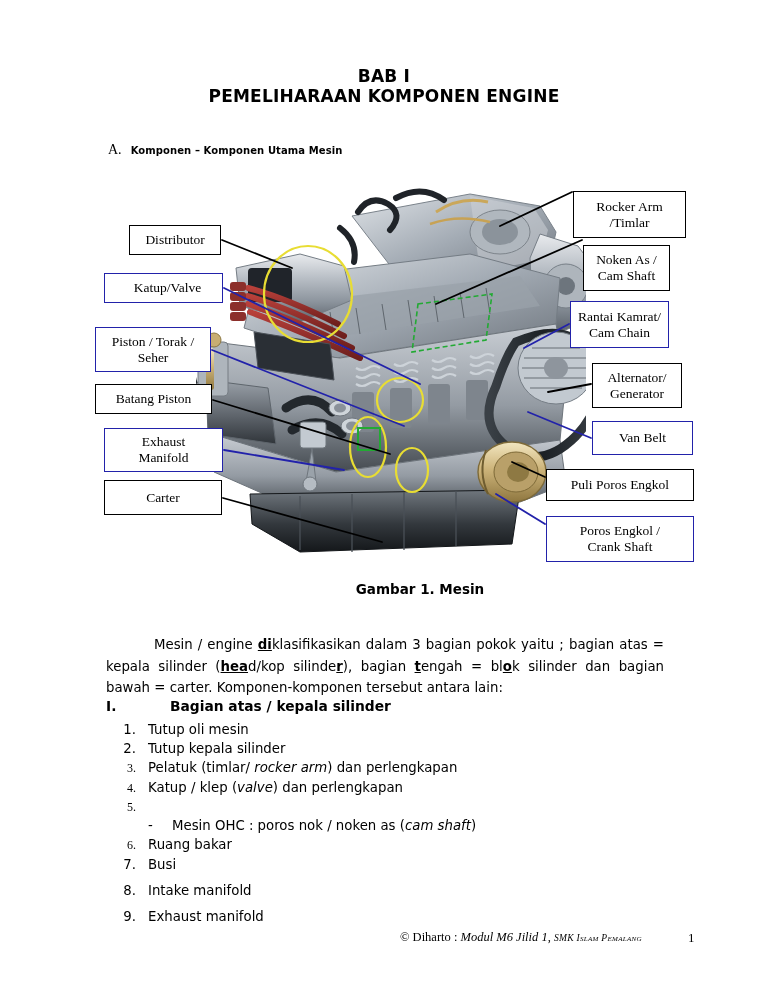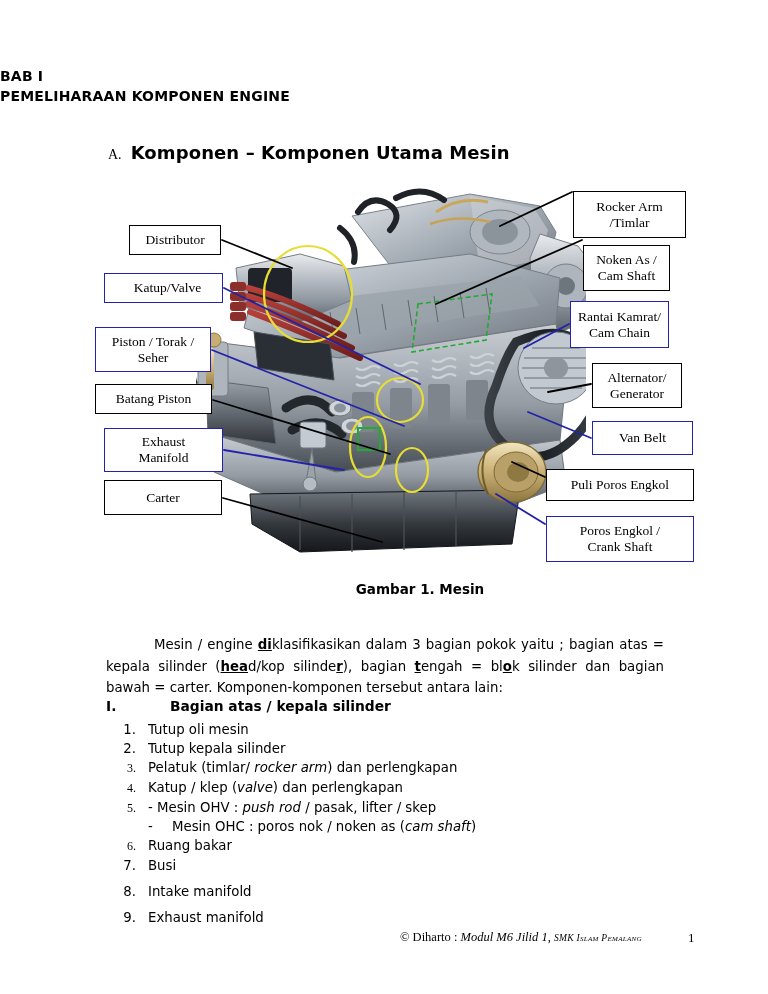--- a/index.html
+++ b/index.html
@@ -9,37 +9,38 @@
     font-family:"DejaVu Sans", sans-serif;
     color:#000;
     position:relative;
     overflow:hidden;
   }
   .page{position:relative;width:768px;height:994px;}
 
   
   .doc-title{
     position:absolute;left:0;top:66px;width:768px;
-    font-family:"DejaVu Sans", sans-serif;
-    font-weight:bold;font-size:14px;line-height:20px;
+    text-align:center;
+    font-family:"DejaVu Sans", sans-serif;
+    font-weight:bold;font-size:17px;line-height:20px;
     letter-spacing:.2px;
   }
   .doc-title div{display:block;}
 
   .section-head{
     position:absolute;left:108px;top:142px;
     display:flex;align-items:baseline;gap:9px;
   }
   .section-head .sec-letter{
     font-family:"Liberation Serif", serif;
     font-size:14px;font-weight:normal;
   }
   .section-head .sec-text{
     font-family:"DejaVu Sans", sans-serif;
-    font-weight:bold;font-size:18px;letter-spacing:.1px;
+    font-weight:bold;font-size:10px;letter-spacing:.1px;
   }
 
   
   .figure{
     position:absolute;left:0;top:172px;width:768px;height:400px;
   }
   .figure svg{position:absolute;left:0;top:0;}
 
   
   .lbl{
@@ -444,21 +445,20 @@
       <span class="txt"><span>Pelatuk (timlar/ </span><i>rocker arm</i><span>) dan perlengkapan</span></span>
     </div>
 
     <div class="li" style="margin-top:4px;">
       <span class="n">4.</span>
       <span class="txt"><span>Katup / klep (</span><i>valve</i><span>) dan perlengkapan</span></span>
     </div>
 
     <div class="li" style="margin-top:4px;">
       <span class="n">5.</span>
-      <span class="txt"><span>- Mesin OHV : </span><i>push rod</i><span> / pasak, lifter / skep</span></span>
     </div>
 
     <div class="sub-li" style="margin-top:3px;">
       <span class="d">-</span>
       <span><span>Mesin OHC : poros nok / noken as (</span><i>cam shaft</i><span>)</span></span>
     </div>
 
     <div class="li" style="margin-top:4px;">
       <span class="n">6.</span>
       <span class="txt">Ruang bakar</span>

